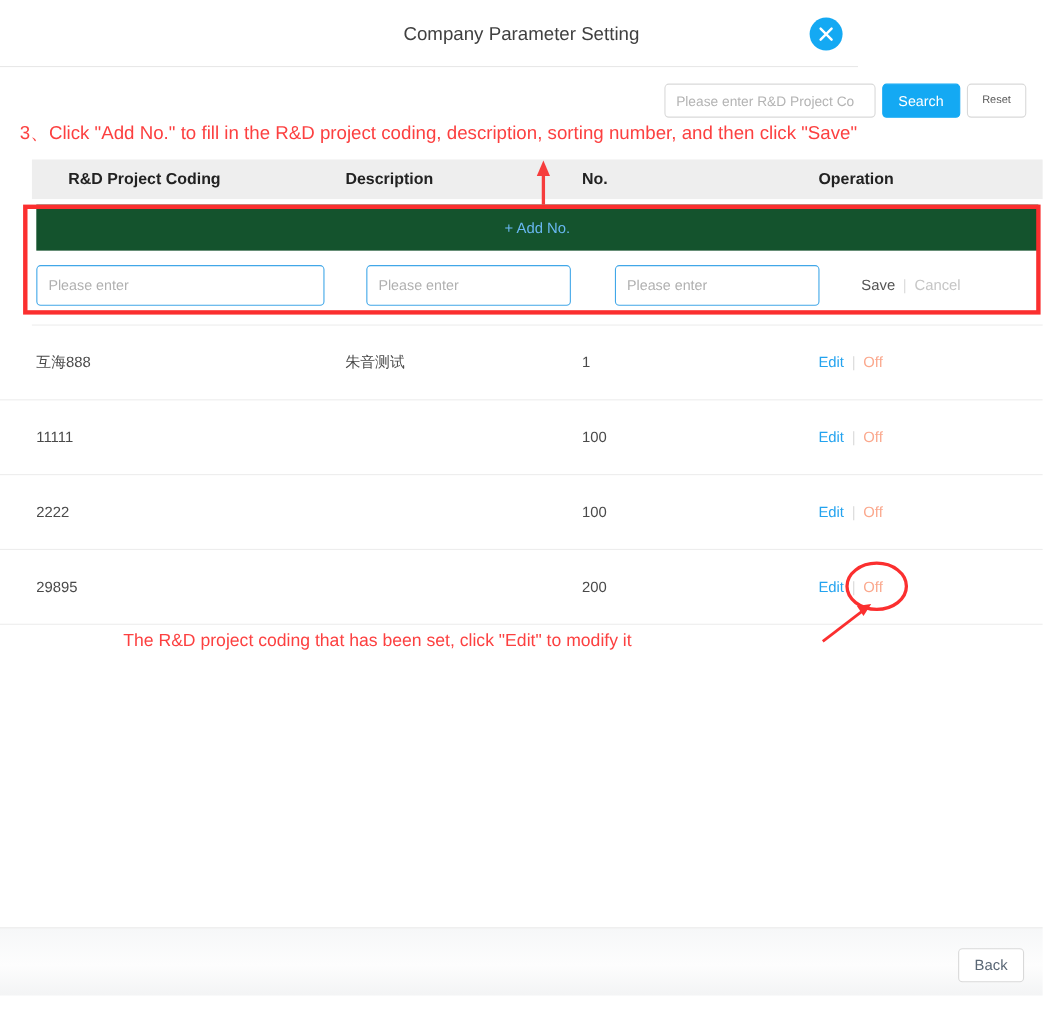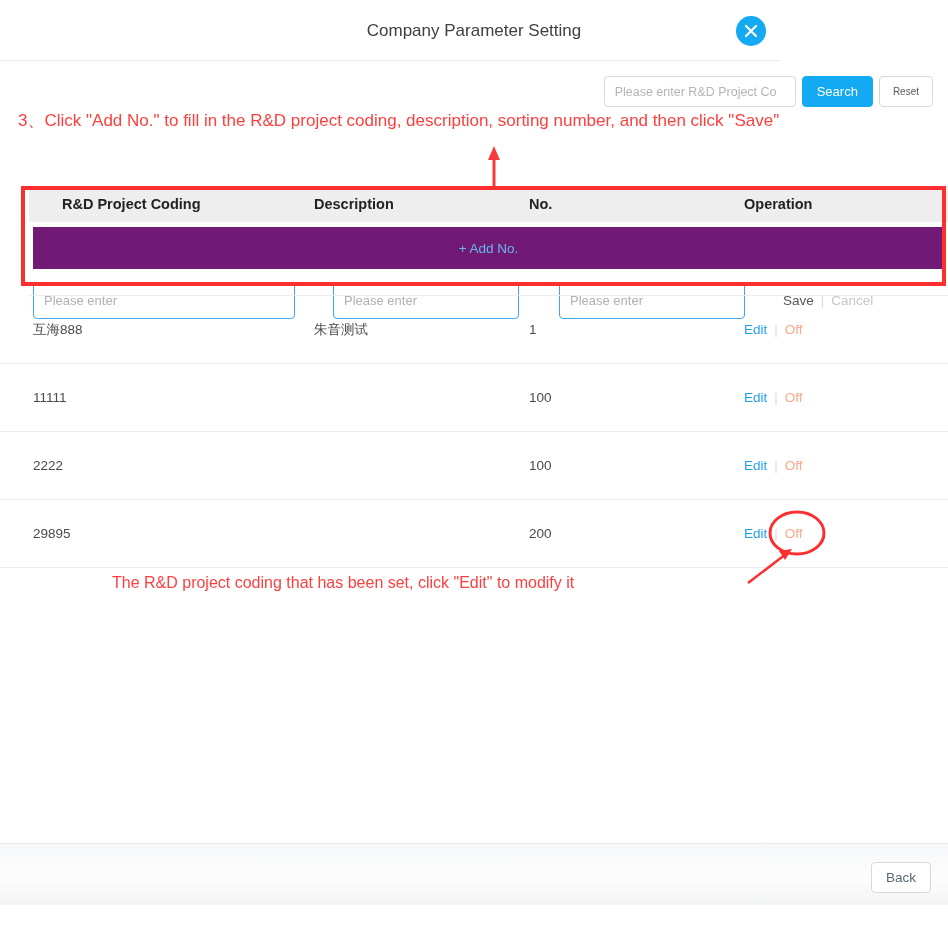--- a/index.html
+++ b/index.html
@@ -87,21 +87,20 @@
     font-size: 10px;
     cursor: pointer;
     font-family: "Liberation Sans", sans-serif;
   }
 
   
   .table-wrap {
     position: absolute;
     left: 29px; top: 145px;
     width: 919px;
-    margin-top: 41px;
   }
   .thead {
     display: flex;
     align-items: center;
     height: 36px;
     background: #eeeeee;
     font-size: 14.5px;
     font-weight: bold;
     color: #222;
   }
@@ -111,21 +110,21 @@
   .col-op    { width: 204px; }
 
   .thead .col-code { padding-left: 33px; }
   .thead .col-desc { text-align: left; }
   .thead .col-no   { text-align: left; }
   .thead .col-op   { text-align: left; }
 
   
   .add-band {
     height: 42px;
-    background: #701a75;
+    background: #14532d;
     display: flex;
     align-items: center;
     justify-content: center;
     margin: 5px 4px 0 4px;
   }
   .add-link {
     color: #69b7f0;
     font-size: 13.5px;
     cursor: pointer;
   }

